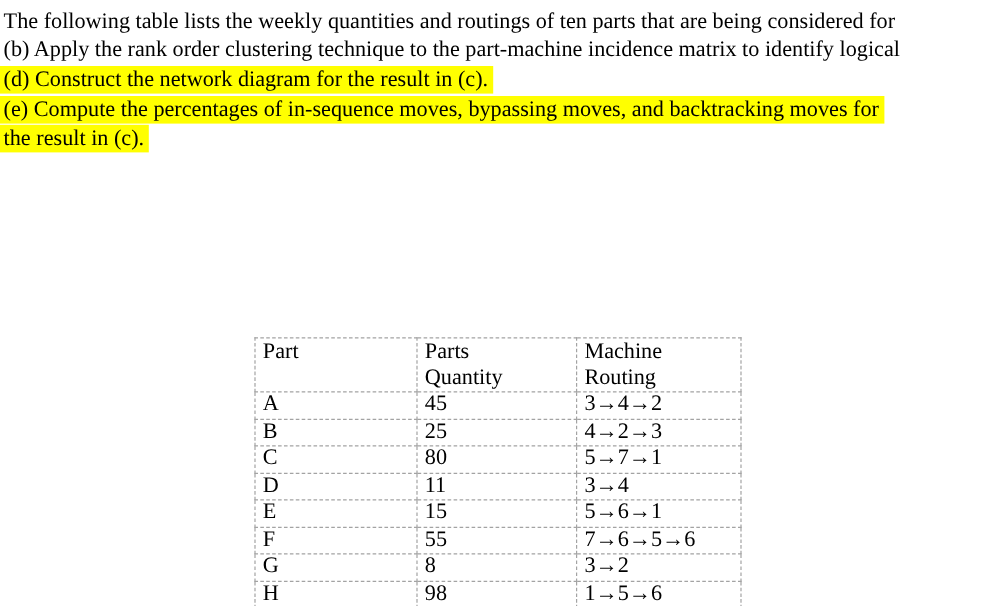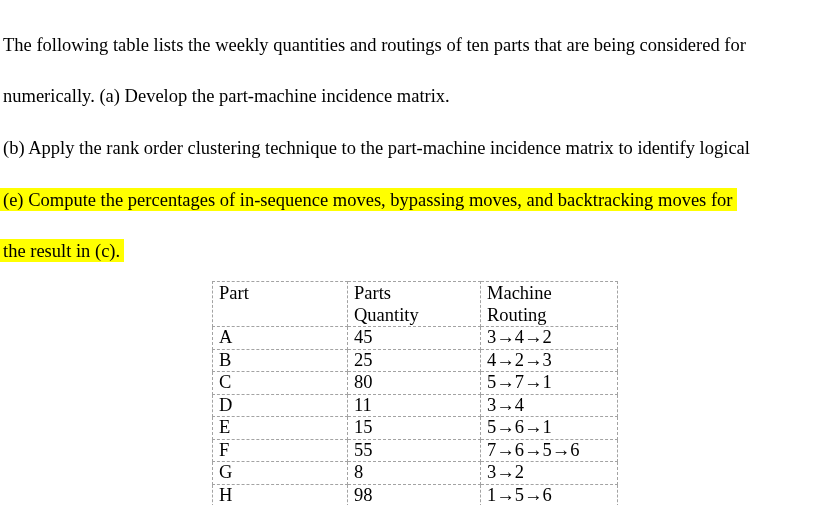--- a/index.html
+++ b/index.html
@@ -18,21 +18,20 @@
   .doc {
     position: absolute;
     left: 3px;
     top: 6px;
     font-size: 18.5px;
     line-height: 24.4px;
   }
   .line {
     white-space: pre;
     line-height: 24.4px;
-    margin-top: 27px;
   }
   .line-text {
     display: inline;
   }
   .hl {
     background: #ffff00;
     padding: 1.6px 4px 1.6px 3px;
     margin-left: -3px;
   }
   table.parts-table {
@@ -61,22 +60,22 @@
     height: 21.5px;
     line-height: 21.5px;
     white-space: pre;
   }
 </style>
 </head>
 <body>
 
 <div class="doc" id="doc">
     <div class="line"><span class="line-text">The following table lists the weekly quantities and routings of ten parts that are being considered for</span></div>
-    <div class="line"><span class="line-text">numerically. (a) Develop the part-machine incidence matrix.</span></div>
     <div class="line"><span class="line-text">(b) Apply the rank order clustering technique to the part-machine incidence matrix to identify logical</span></div>
+    <div class="line"><span class="line-text hl">(d) Construct the network diagram for the result in (c).</span></div>
     <div class="line"><span class="line-text hl">(e) Compute the percentages of in-sequence moves, bypassing moves, and backtracking moves for</span></div>
     <div class="line"><span class="line-text hl">the result in (c).</span></div>
   </div>
 
 <table class="parts-table">
   <colgroup>
     <col style="width:135px">
     <col style="width:133px">
     <col style="width:137px">
   </colgroup>

